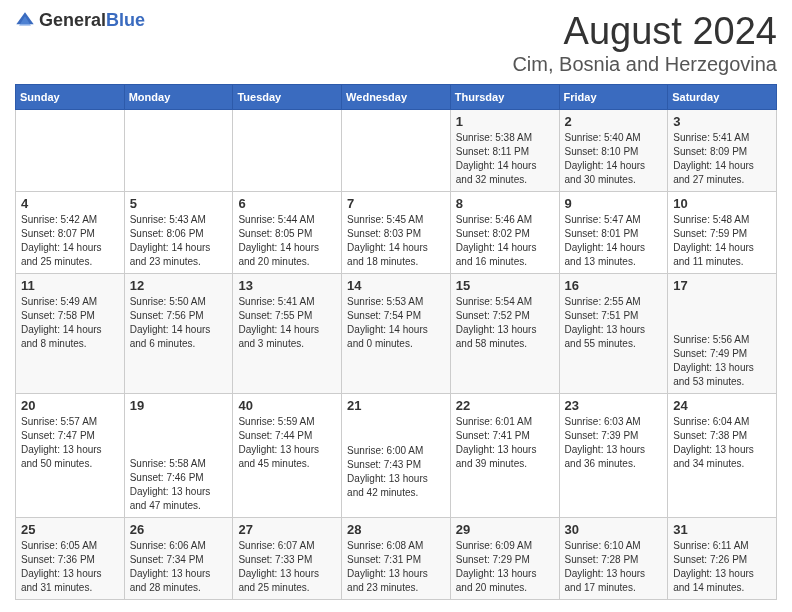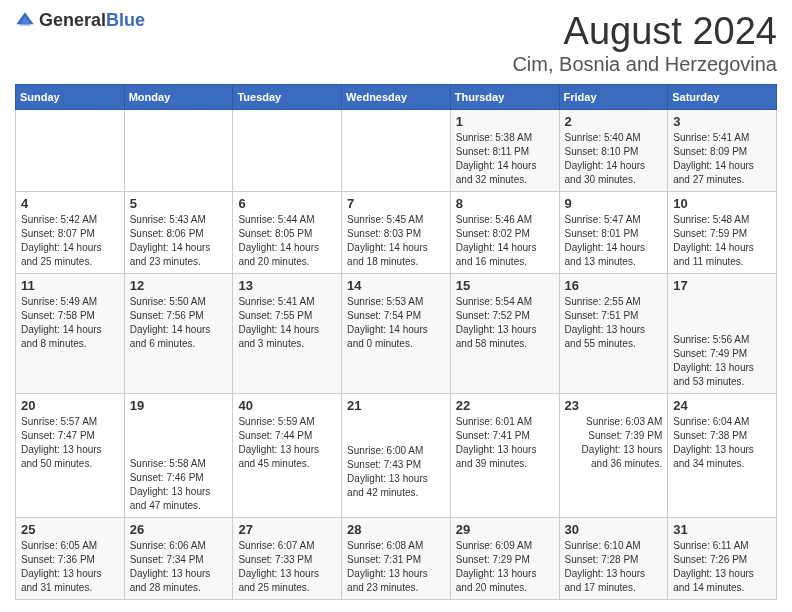--- a/index.html
+++ b/index.html
@@ -275,21 +275,21 @@
         </td>
         <td>
           <span class="day-number">22</span>
           <div class="day-info" style="white-space: pre-line;">Sunrise: 6:01 AM
 Sunset: 7:41 PM
 Daylight: 13 hours
 and 39 minutes.</div>
         </td>
         <td>
           <span class="day-number">23</span>
-          <div class="day-info" style="white-space: pre-line; text-align: right;">Sunrise: 6:03 AM
+          <div class="day-info" style="white-space: pre-line;">Sunrise: 6:03 AM
 Sunset: 7:39 PM
 Daylight: 13 hours
 and 36 minutes.</div>
         </td>
         <td>
           <span class="day-number">24</span>
           <div class="day-info" style="white-space: pre-line;">Sunrise: 6:04 AM
 Sunset: 7:38 PM
 Daylight: 13 hours
 and 34 minutes.</div>

